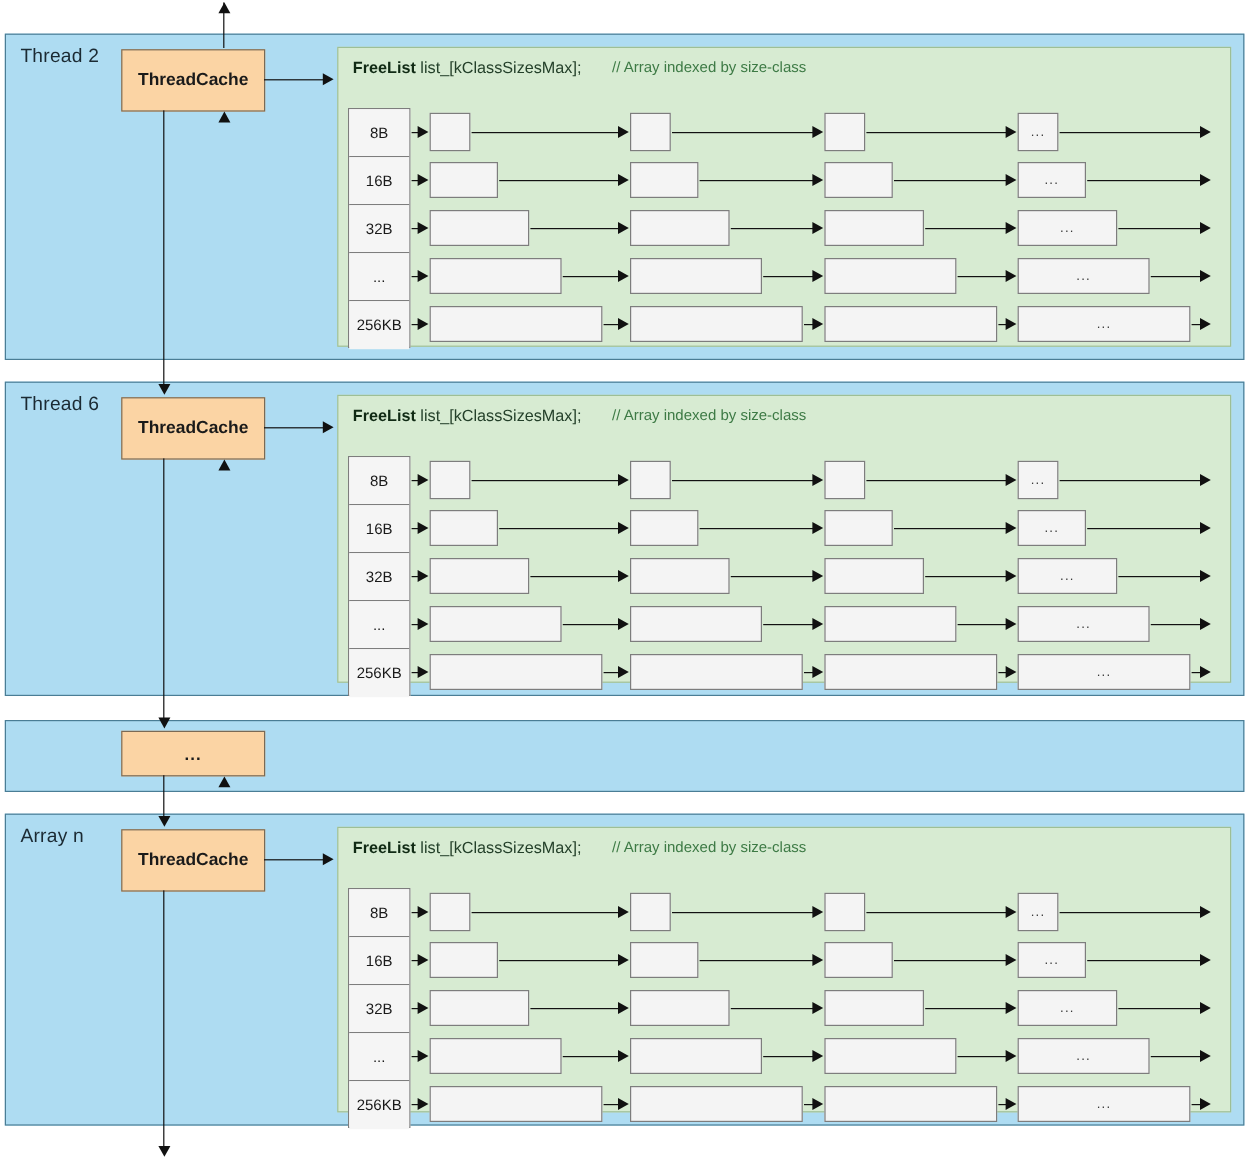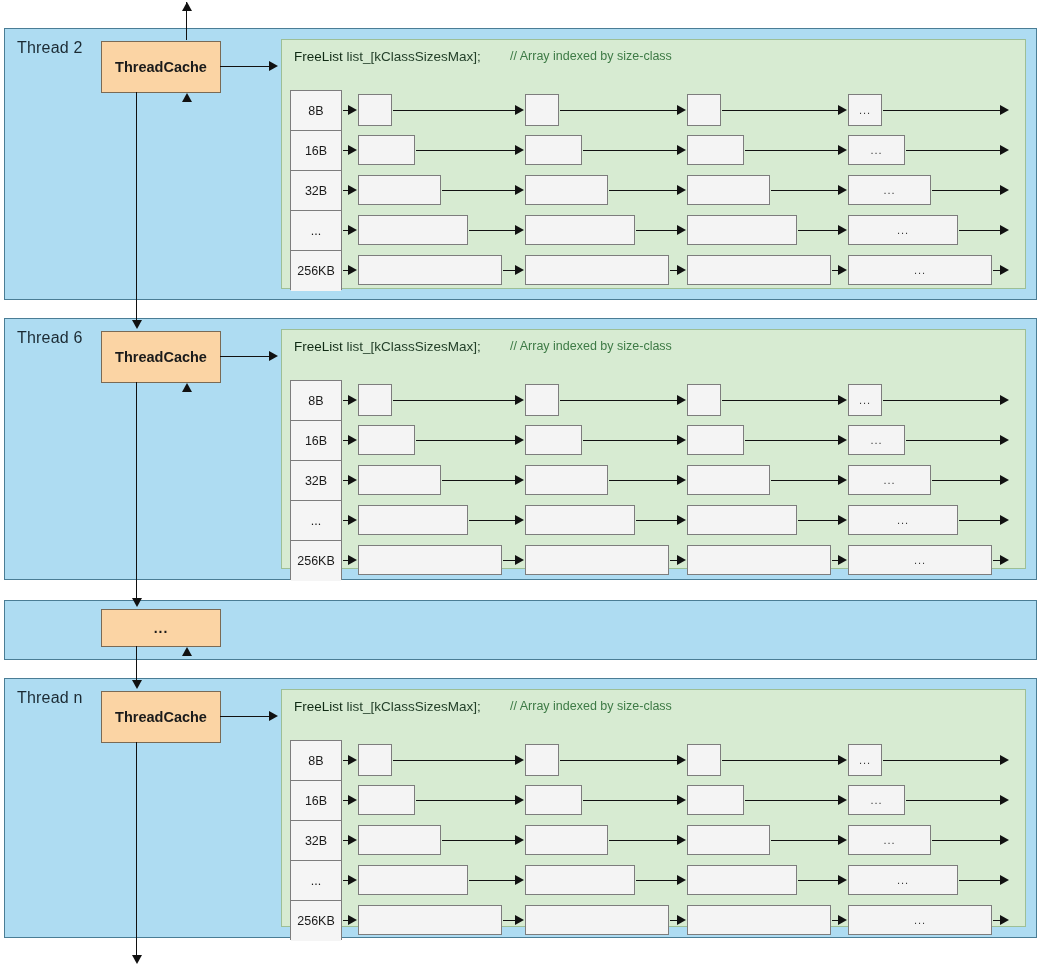--- a/index.html
+++ b/index.html
@@ -53,21 +53,21 @@
     border: 1px solid #9dbf96;
   }
   .fl-title {
     position: absolute;
     left: 12px;
     top: 9px;
     font-size: 13.5px;
     color: #1f3f22;
     white-space: nowrap;
   }
-  .fl-title b { font-weight: normal; color: #102a14; }
+  .fl-title b { font-weight: bold; color: #102a14; }
   .fl-title .decl { font-weight: normal; color: #24402a; }
   .fl-comment {
     position: absolute;
     top: 9px;
     font-size: 12.5px;
     color: #3d7a45;
     white-space: nowrap;
   }
 
   
@@ -325,21 +325,21 @@
     <div class="arrow-r" style="left: 838px; top: 555px;"></div>
     <div class="node" style="left: 848px; top: 545px; width: 144px; height: 30px;">...</div>
     <div class="hline" style="left: 993px; top: 560px; width: 8px;"></div>
     <div class="arrow-r" style="left: 1000px; top: 555px;"></div>
     <div class="hline" style="left: 220px; top: 356px; width: 50px;"></div>
     <div class="arrow-r" style="left: 269px; top: 351px;"></div>
     <div class="thread-panel" style="left: 4px; top: 600px; width: 1033px; height: 60px;">
       <div class="tc-box ellipsis" style="left: 96px; top: 8px; width: 120px; height: 38px;">...</div>
     </div>
     <div class="thread-panel" style="left: 4px; top: 678px; width: 1033px; height: 260px;">
-      <div class="thread-label">Thread n</div>
+      <div class="thread-label">Array n</div>
       <div class="tc-box" style="left: 96px; top: 12px; width: 120px; height: 52px;">ThreadCache</div>
       <div class="fl-panel" style="left: 276px; top: 10px; width: 745px; height: 238px;">
         <div class="fl-title"><b>FreeList</b><span class="decl" title="list_[kClassSizesMax];"> list_[kClassSizesMax];</span></div>
         <div class="fl-comment" style="left: 228px;">// Array indexed by size-class</div>
       </div>
     </div>
     <div class="sc-col" style="left: 290px; top: 740px; width: 52px; height: 200px;">
       <div class="sc-cell" style="top: 0px; height: 40px;">8B</div>
       <div class="sc-cell" style="top: 40px; height: 40px;">16B</div>
       <div class="sc-cell" style="top: 80px; height: 40px;">32B</div>

